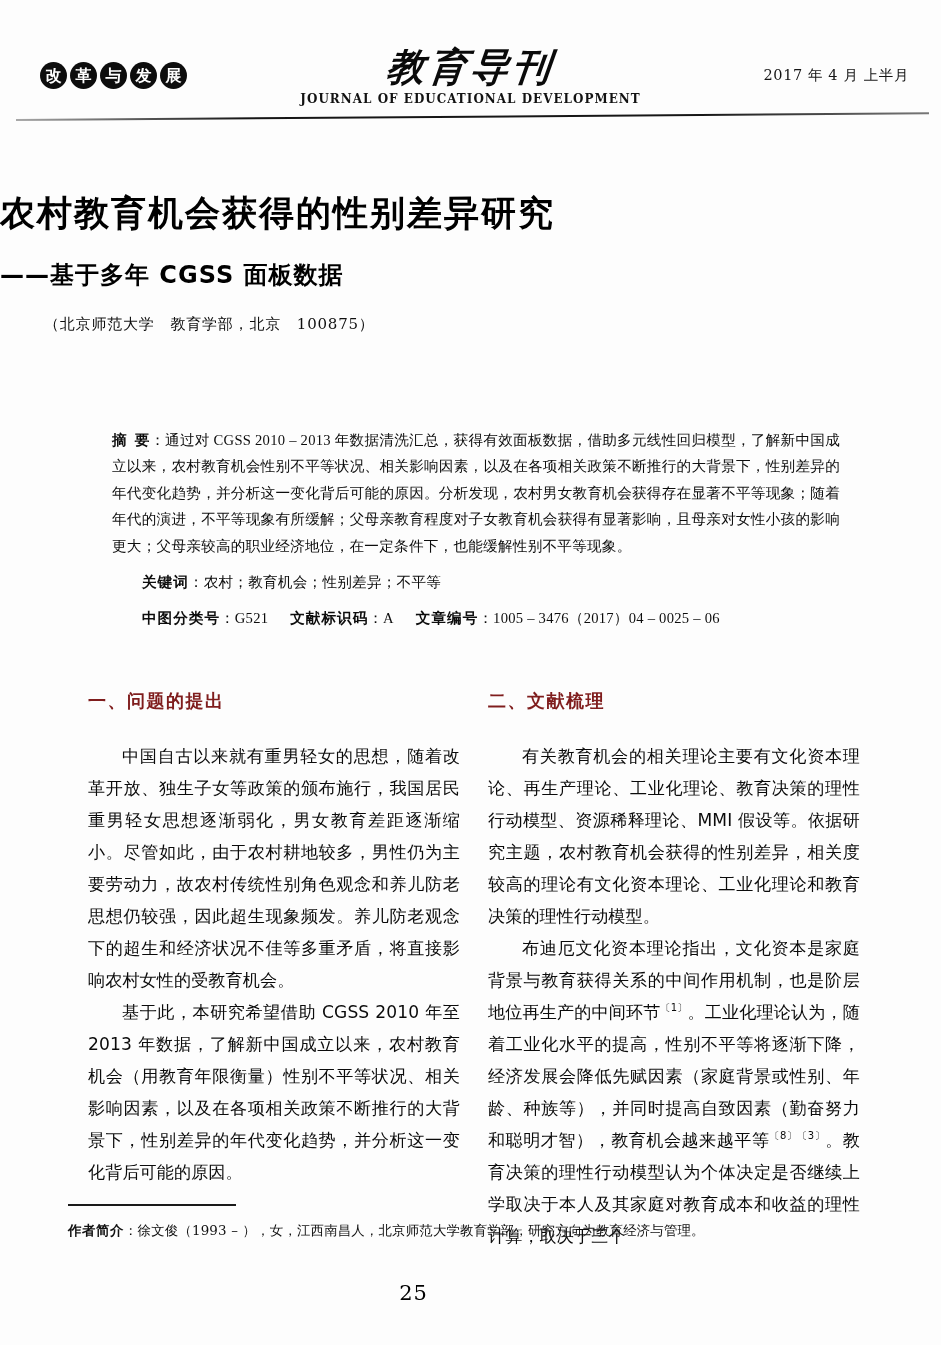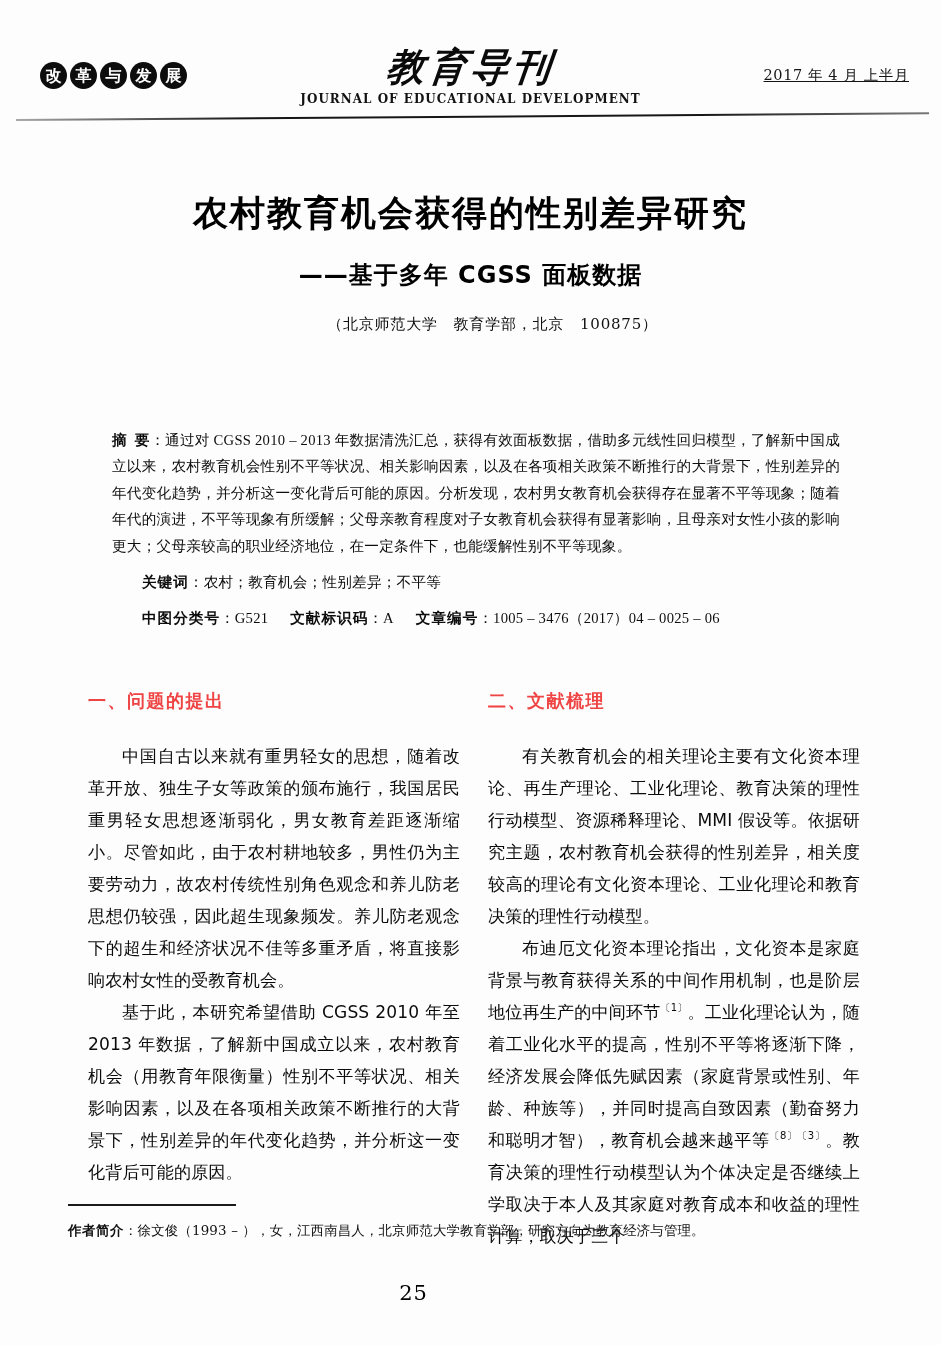--- a/index.html
+++ b/index.html
@@ -74,21 +74,20 @@
     color: #121212;
     transform: scaleX(0.92);
   }
   .issue-date {
     position: absolute;
     right: 32px;
     top: 22px;
     font-size: 14.5px;
     letter-spacing: 0.6px;
     color: #141414;
-    text-decoration: underline;
   }
   .header-rule {
     position: absolute;
     left: 16px;
     top: 119px;
     width: 913px;
     height: 2px;
     background: linear-gradient(to right,
                 rgba(10,10,10,0.35) 0%,
                 rgba(10,10,10,0.95) 25%,
@@ -97,21 +96,21 @@
     transform: rotate(-0.42deg);
     transform-origin: left center;
   }
 
   
   .title-block {
     position: absolute;
     left: 0;
     top: 190px;
     width: 941px;
-    text-align: center;
+    text-align: left;
   }
   .article-title {
     font-family: "DejaVu Serif", "Liberation Serif", serif;
     font-size: 35px;
     font-weight: 700;
     letter-spacing: 2px;
     line-height: 46px;
     color: #000;
   }
   .article-subtitle {
@@ -179,21 +178,21 @@
   }
   .col {
     width: 372px;
   }
   .sec-heading {
     font-family: "DejaVu Sans", "Liberation Sans", sans-serif;
     font-size: 18px;
     font-weight: 700;
     letter-spacing: 1.5px;
     line-height: 26px;
-    color: #ef4444;
+    color: #7f1d1d;
     margin-bottom: 26px;
   }
   .body-para {
     margin: 0;
     font-family: "DejaVu Sans", "Liberation Sans", sans-serif;
     font-size: 17.1px;
     line-height: 32px;
     letter-spacing: 0.1px;
     text-indent: 34px;
     text-align: justify;

